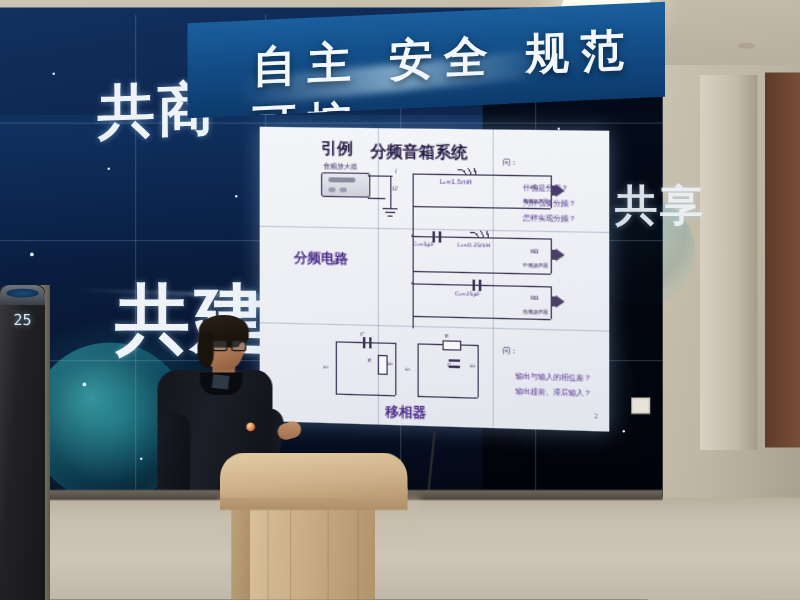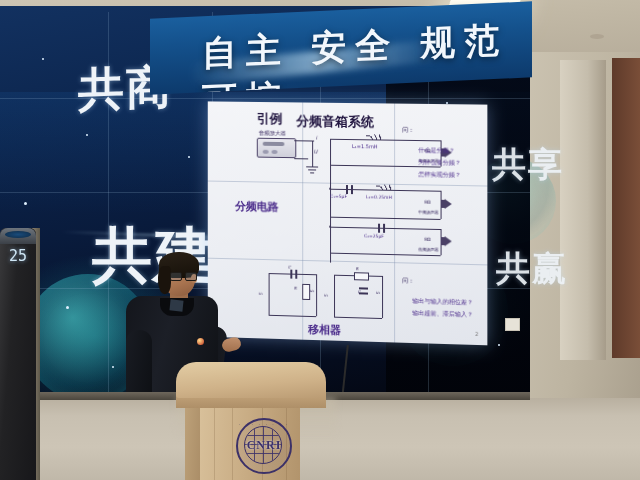--- a/index.html
+++ b/index.html
@@ -141,21 +141,21 @@
 
   
   .purifier{position:absolute;left:0px;top:228px;width:36px;height:252px;
     background:linear-gradient(95deg,#3a3a3c 0%,#222224 35%,#17171a 100%);
     border-radius:6px 6px 0 0;}
   .purifier-cap{position:absolute;left:0px;top:228px;width:36px;height:16px;border-radius:8px 8px 0 0;
     background:linear-gradient(180deg,#6d747c,#3b4047);}
   .purifier-ring{position:absolute;left:5px;top:231px;width:26px;height:7px;border-radius:50%;
     background:radial-gradient(ellipse at 50% 50%,#1a4b7a,#0e2a46);}
   .purifier-disp{position:absolute;left:6px;top:250px;width:24px;height:13px;
-    color:#cfe6f5;font-size:15px;line-height:13px;text-align:center;
+    color:#cfe6f5;font-size:12px;line-height:13px;text-align:center;
     font-family:"DejaVu Sans Mono","Liberation Mono",monospace;
     text-shadow:0 0 4px rgba(160,210,255,.7);}
   .purifier-edge{position:absolute;left:32px;top:228px;width:8px;height:252px;
     background:linear-gradient(90deg,#8b8272,#5d5749);}
 
   
   .floor{position:absolute;left:0;top:398px;width:640px;height:82px;
     background:linear-gradient(180deg,#b9b0a0 0%,#c8c0b1 22%,#cdc5b6 60%,#c0b8a9 100%);}
   .floor-refl{position:absolute;left:176px;top:398px;width:160px;height:40px;
     background:linear-gradient(180deg,rgba(200,190,170,.55),rgba(200,190,170,0));
@@ -214,21 +214,20 @@
     <div class="star" style="left:446px;top:96px;width:2px;height:2px;"></div>
     <div class="star" style="left:470px;top:200px;width:2px;height:2px;"></div>
     <div class="star" style="left:412px;top:268px;width:2px;height:2px;"></div>
     <div class="star" style="left:498px;top:338px;width:2px;height:2px;"></div>
     <div class="star" style="left:36px;top:352px;width:2px;height:2px;"></div>
   </div>
 
   <div class="wallchar" style="left:78px;top:58px;font-size:46px;transform:skewY(-2deg);">共商</div>
   <div class="wallchar" style="left:92px;top:216px;font-size:60px;">共建</div>
   <div class="wallchar" style="left:492px;top:142px;font-size:34px;opacity:.92;">共享</div>
-  <div class="wallchar" style="left:496px;top:246px;font-size:34px;opacity:.92;">共赢</div>
 
   <div class="banner">
     <div class="banner-glow"></div>
     <div class="banner-text">自主 安全 规范 可控</div>
   </div>
 
   <div class="slide">
 
     <div class="slide-grid-v" style="left:96px;top:0;height:238px;"></div>
     <div class="slide-grid-v" style="left:188px;top:0;height:238px;"></div>
@@ -358,32 +357,20 @@
 
   <div class="podium-body-l"></div>
   <div class="podium-body"></div>
   <div class="podium-grain" style="left:214px;"></div>
   <div class="podium-grain" style="left:232px;"></div>
   <div class="podium-grain" style="left:262px;"></div>
   <div class="podium-grain" style="left:286px;"></div>
   <div class="podium-top-edge"></div>
   <div class="podium-top"></div>
 
-  <div class="emblem">
-    <div class="emblem-inner">
-      <div class="emblem-lat" style="top:8px;"></div>
-      <div class="emblem-lat" style="top:17px;"></div>
-      <div class="emblem-lat" style="top:26px;"></div>
-      <div class="emblem-lon" style="left:9px;"></div>
-      <div class="emblem-lon" style="left:18px;"></div>
-      <div class="emblem-lon" style="left:27px;"></div>
-    </div>
-    <div class="emblem-arc">· · · · · · · ·</div>
-    <div class="emblem-text">CNRI</div>
-  </div>
 
   <div class="purifier-edge"></div>
   <div class="purifier"></div>
   <div class="purifier-cap"></div>
   <div class="purifier-ring"></div>
   <div class="purifier-disp">25</div>
 
 </div>
 
 </body></html>

